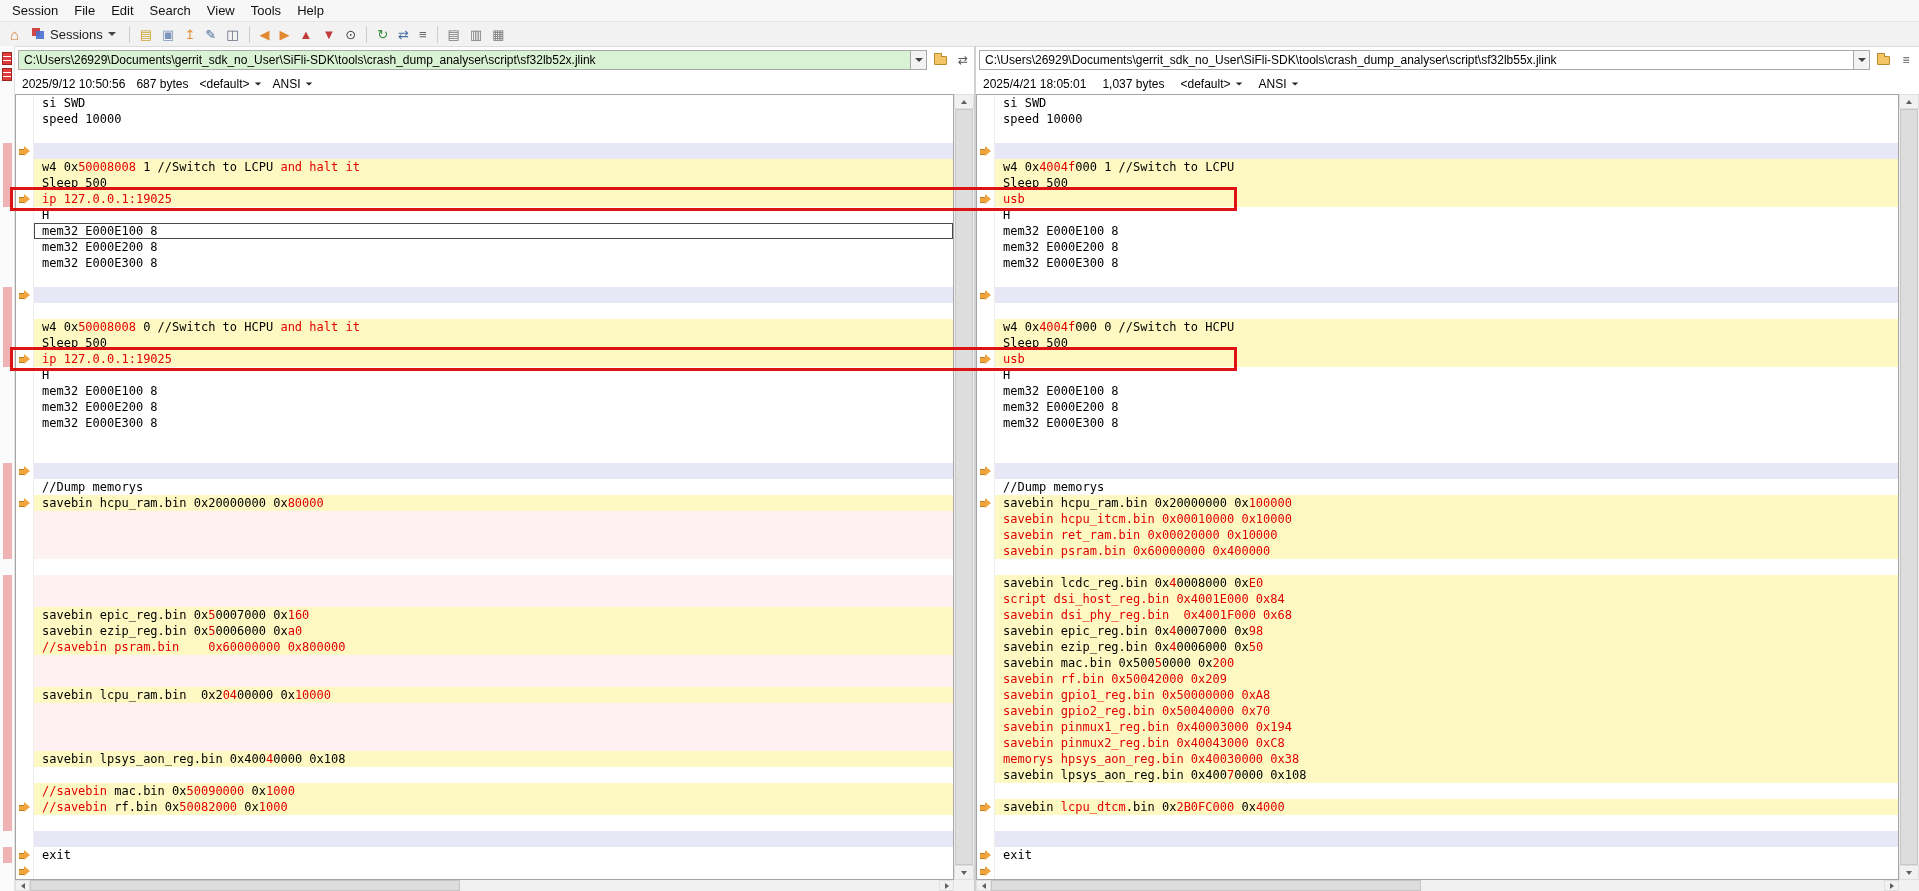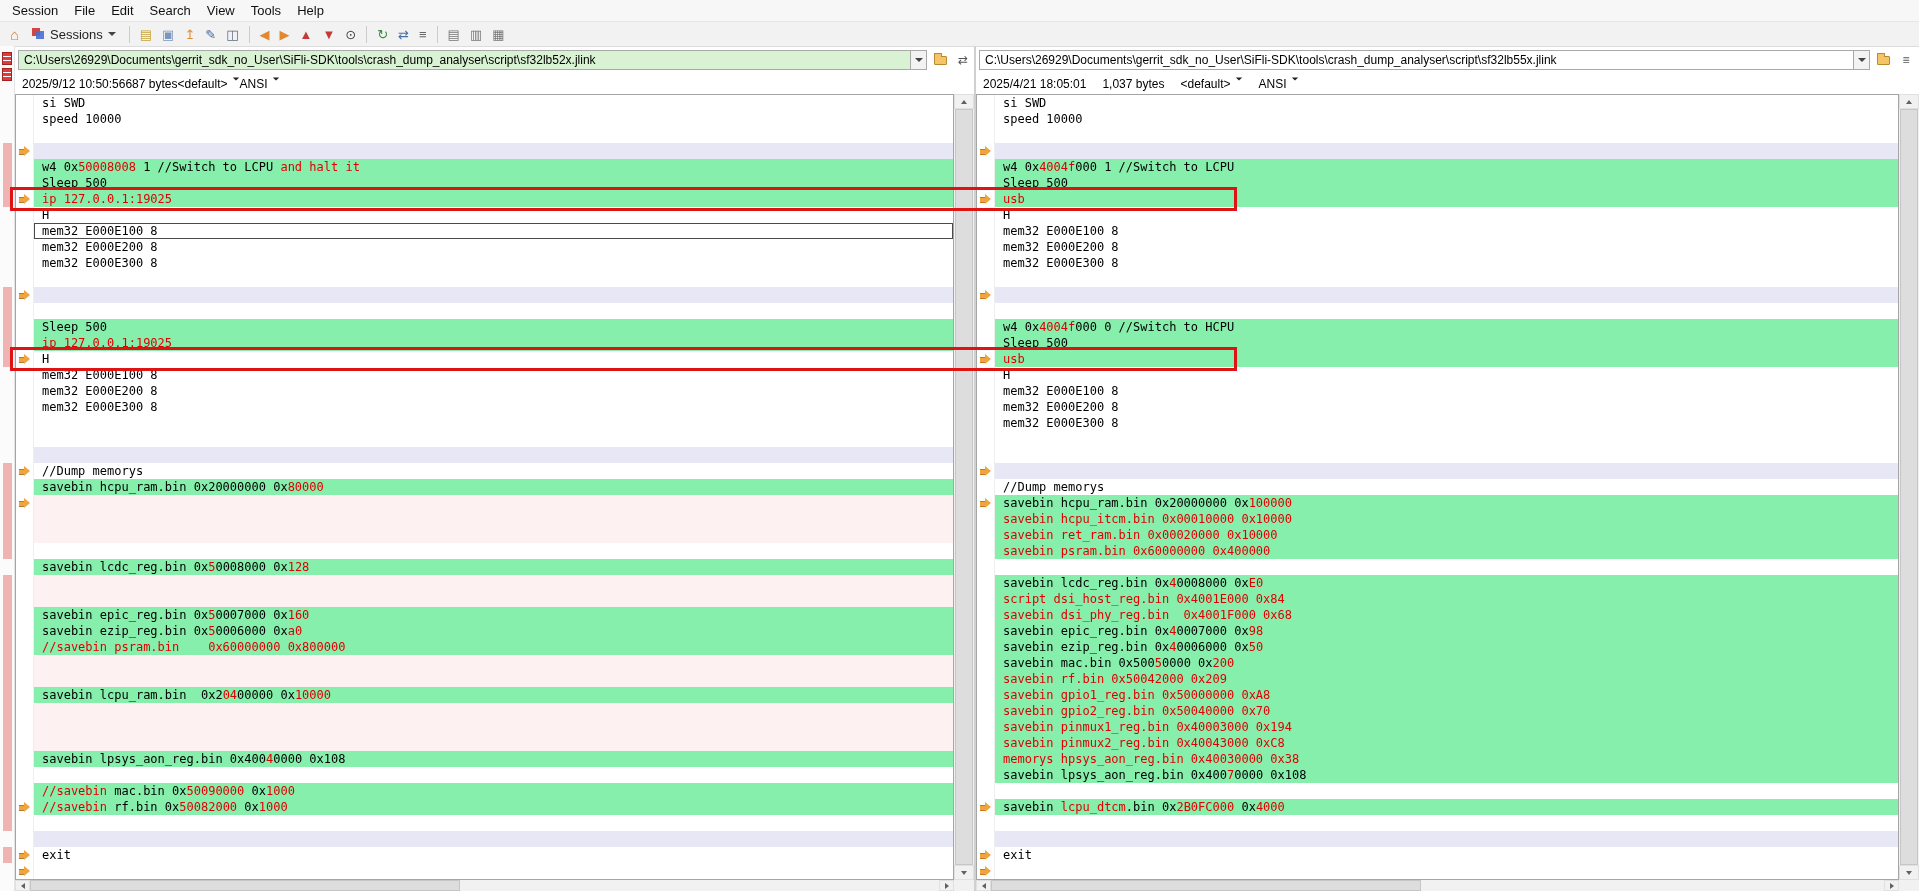--- a/index.html
+++ b/index.html
@@ -32,42 +32,42 @@
 #left-path{flex:1;background:#d9f2d3}
 #right-path{flex:1;background:#ffffff}
 .combo-btn{width:16px;height:20px;border:1px solid #a9a9a9;border-left:none;background:#f3f3f3;display:flex;align-items:center;justify-content:center;flex:none}
 .mini-btn{width:20px;height:20px;margin-left:3px;display:flex;align-items:center;justify-content:center;flex:none}
 .folder{position:relative;width:13px;height:9px;background:#f3c567;border:1px solid #b98b2e;border-radius:1px}
 .folder::before{content:"";position:absolute;left:-1px;top:-4px;width:6px;height:3px;background:#f3c567;border:1px solid #b98b2e;border-bottom:none;border-radius:1px 1px 0 0}
 .glyph-btn{font-size:12px;color:#555}
 
 
 #inforow{position:absolute;left:15px;top:73px;width:1904px;height:21px;display:flex;font-size:12px;color:#000;align-items:center}
-#info-left{width:961px;display:flex;align-items:center;padding-left:7px;gap:0}
+#info-left{width:961px;display:flex;align-items:center;padding-left:7px;gap:11px}
 #info-right{flex:1;display:flex;align-items:center;padding-left:7px;gap:16px}
-.dd{display:flex;gap:4px}
+.dd{display:flex;align-items:center;gap:4px}
 .dd .caret-shape{border-top-color:#222;transform:scale(.8)}
 
 
 #thumbstrip{position:absolute;left:0;top:46px;width:15px;height:845px;background:#fbfbfb;border-right:1px solid #e4e4e4}
 .thumb-file{position:absolute;left:2px;width:10px;height:13px;border:1px solid #a02222;background:linear-gradient(#e23b3b 0 3px,#ffffff 3px 4px,#e23b3b 4px 7px,#ffffff 7px 8px,#e23b3b 8px 13px)}
 #thumb-file-1{top:6px}
 #thumb-file-2{top:22px}
 .thumb-mark{position:absolute;left:3px;width:9px;background:#efb3b3}
 
 
 .pane{position:absolute;top:94px;height:786px;display:flex;border:1px solid #a5a5a5;background:#fff;overflow:hidden}
 #pane-left{left:15px;width:939px}
 #pane-right{left:976px;width:923px}
 .gutter{width:18px;background:#ffffff;border-right:1px solid #eeeeee;flex:none}
 .gutter-row{height:16px;display:flex;align-items:center}
 .textcol{flex:1;overflow:hidden}
 .code-line{height:16px;line-height:16px;font-family:"DejaVu Sans Mono","Liberation Mono",monospace;font-size:12px;white-space:pre;padding-left:8px;color:#000}
 .bg-white{background:#ffffff}
-.bg-pink{background:#86efac}
+.bg-pink{background:#fef9c3}
 .bg-ghost{background:#fdf1f1}
 .bg-lav{background:#e7e7f6}
 .red{color:#e00000}
 .cursor{outline:1.5px solid #4a4a4a;outline-offset:-1.5px}
 .diff-arrow{position:relative;width:13px;height:10px;display:inline-block;margin-left:2px;flex:none}
 .diff-arrow::before{content:"";position:absolute;left:1px;top:3px;width:5px;height:4px;background:#f0a43e;border-top:1px solid #c07c1c;border-bottom:1px solid #c07c1c}
 .diff-arrow::after{content:"";position:absolute;left:6px;top:0;width:0;height:0;border-top:5px solid transparent;border-bottom:5px solid transparent;border-left:6px solid #f0a43e}
 
 
 .vscroll{position:absolute;top:94px;width:20px;height:786px;background:#f1f1f1}
@@ -319,36 +319,36 @@
         <div class="code-line bg-pink"><span>w4 0x</span><span class="red">50008008</span><span> 1 //Switch to LCPU </span><span class="red">and halt it</span></div>
         <div class="code-line bg-pink"><span>Sleep 500</span></div>
         <div class="code-line bg-pink"><span class="red">ip 127.0.0.1:19025</span></div>
         <div class="code-line bg-white"><span>H</span></div>
         <div class="code-line bg-white cursor"><span>mem32 E000E100 8</span></div>
         <div class="code-line bg-white"><span>mem32 E000E200 8</span></div>
         <div class="code-line bg-white"><span>mem32 E000E300 8</span></div>
         <div class="code-line bg-white"></div>
         <div class="code-line bg-lav"></div>
         <div class="code-line bg-white"></div>
+        <div class="code-line bg-pink"><span>w4 0x</span><span class="red">50008008</span><span> 0 //Switch to HCPU </span><span class="red">and halt it</span></div>
         <div class="code-line bg-pink"><span>Sleep 500</span></div>
         <div class="code-line bg-pink"><span class="red">ip 127.0.0.1:19025</span></div>
         <div class="code-line bg-white"><span>H</span></div>
         <div class="code-line bg-white"><span>mem32 E000E100 8</span></div>
         <div class="code-line bg-white"><span>mem32 E000E200 8</span></div>
         <div class="code-line bg-white"><span>mem32 E000E300 8</span></div>
         <div class="code-line bg-white"></div>
         <div class="code-line bg-white"></div>
         <div class="code-line bg-lav"></div>
         <div class="code-line bg-white"><span>//Dump memorys</span></div>
         <div class="code-line bg-pink"><span>savebin hcpu_ram.bin 0x20000000 0x</span><span class="red">80000</span></div>
         <div class="code-line bg-ghost"></div>
         <div class="code-line bg-ghost"></div>
         <div class="code-line bg-ghost"></div>
         <div class="code-line bg-white"></div>
-        <div class="code-line bg-pink"><span>savebin lcdc_reg.bin 0x</span><span class="red">5</span><span>0008000 0x</span><span class="red">128</span></div>
         <div class="code-line bg-ghost"></div>
         <div class="code-line bg-ghost"></div>
         <div class="code-line bg-pink"><span>savebin epic_reg.bin 0x</span><span class="red">5</span><span>0007000 0x</span><span class="red">160</span></div>
         <div class="code-line bg-pink"><span>savebin ezip_reg.bin 0x</span><span class="red">5</span><span>0006000 0x</span><span class="red">a0</span></div>
         <div class="code-line bg-pink"><span class="red">//savebin psram.bin    0x60000000 0x800000</span></div>
         <div class="code-line bg-ghost"></div>
         <div class="code-line bg-ghost"></div>
         <div class="code-line bg-pink"><span>savebin lcpu_ram.bin  0x2</span><span class="red">04</span><span>00000 0x</span><span class="red">10000</span></div>
         <div class="code-line bg-ghost"></div>
         <div class="code-line bg-ghost"></div>

